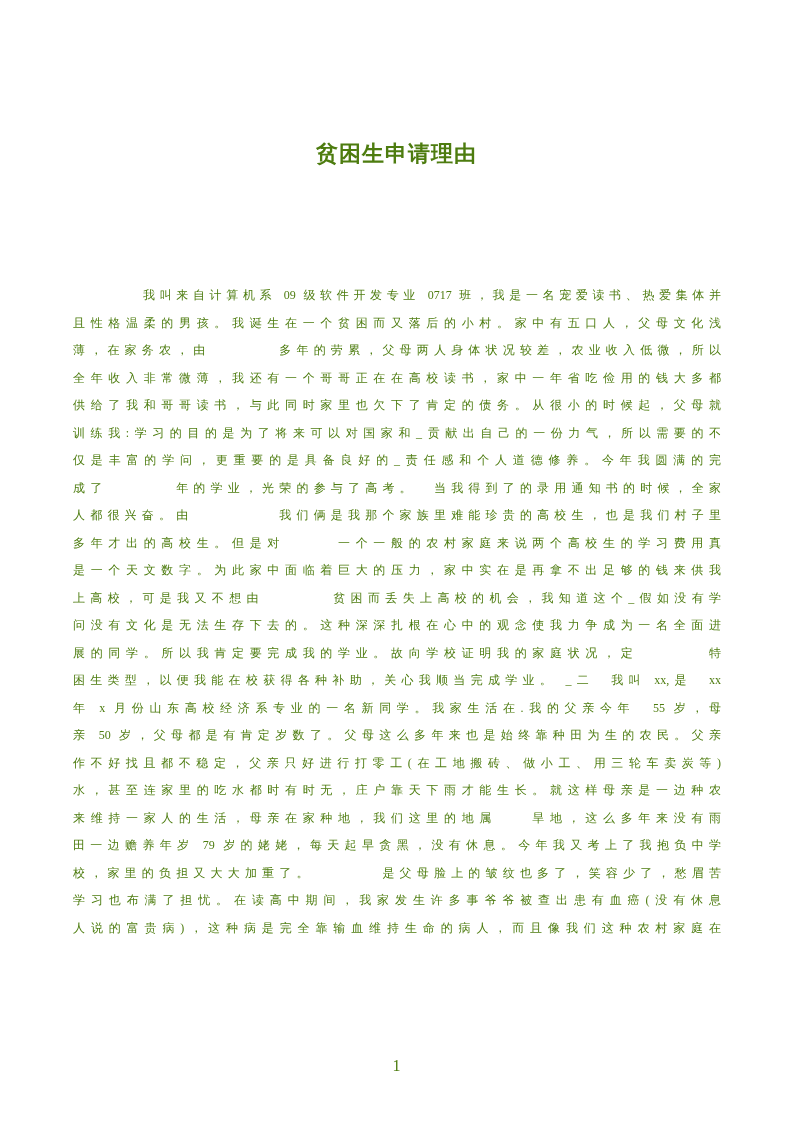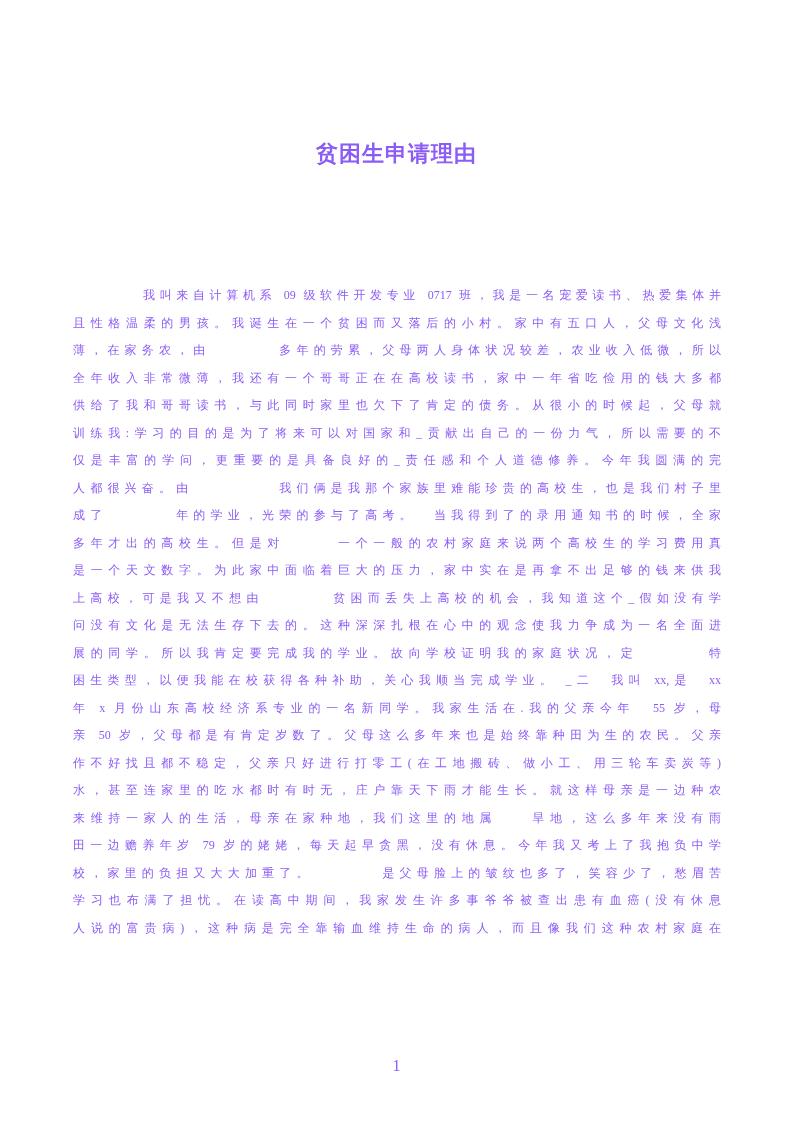--- a/index.html
+++ b/index.html
@@ -3,21 +3,21 @@
 <meta charset="utf-8">
 <style>
   * { margin: 0; padding: 0; box-sizing: border-box; }
   html, body { background: #ffffff; }
   .page {
     position: relative;
     width: 793px;
     height: 1122px;
     margin: 0 auto;
     background: #ffffff;
-    color: #8b5cf6;
+    color: #4d7c0f;
     font-family: "Liberation Serif", "DejaVu Serif", serif;
     overflow: hidden;
     text-decoration: underline;
   }
   .doc-title {
     position: absolute;
     top: 139px;
     left: 0;
     right: 0;
     text-align: center;
@@ -58,22 +58,22 @@
   <h1 class="doc-title">贫困生申请理由</h1>
 
   <div class="doc-body">
       <div class="body-line">我叫来自计算机系 09 级软件开发专业 0717 班，我是一名宠爱读书、热爱集体并</div>
       <div class="body-line">且性格温柔的男孩。我诞生在一个贫困而又落后的小村。家中有五口人，父母文化浅</div>
       <div class="body-line">薄，在家务农，由　　　　多年的劳累，父母两人身体状况较差，农业收入低微，所以</div>
       <div class="body-line">全年收入非常微薄，我还有一个哥哥正在在高校读书，家中一年省吃俭用的钱大多都</div>
       <div class="body-line">供给了我和哥哥读书，与此同时家里也欠下了肯定的债务。从很小的时候起，父母就</div>
       <div class="body-line">训练我:学习的目的是为了将来可以对国家和_贡献出自己的一份力气，所以需要的不</div>
       <div class="body-line">仅是丰富的学问，更重要的是具备良好的_责任感和个人道德修养。今年我圆满的完</div>
+      <div class="body-line">成了　　　　年的学业，光荣的参与了高考。　当我得到了的录用通知书的时候，全家</div>
       <div class="body-line">人都很兴奋。由　　　　　我们俩是我那个家族里难能珍贵的高校生，也是我们村子里</div>
-      <div class="body-line">成了　　　　年的学业，光荣的参与了高考。　当我得到了的录用通知书的时候，全家</div>
       <div class="body-line">多年才出的高校生。但是对　　　一个一般的农村家庭来说两个高校生的学习费用真</div>
       <div class="body-line">是一个天文数字。为此家中面临着巨大的压力，家中实在是再拿不出足够的钱来供我</div>
       <div class="body-line">上高校，可是我又不想由　　　　贫困而丢失上高校的机会，我知道这个_假如没有学</div>
       <div class="body-line">问没有文化是无法生存下去的。这种深深扎根在心中的观念使我力争成为一名全面进</div>
       <div class="body-line">展的同学。所以我肯定要完成我的学业。故向学校证明我的家庭状况，定　　　　特</div>
       <div class="body-line">困生类型，以便我能在校获得各种补助，关心我顺当完成学业。 _二　我叫 xx,是　xx</div>
       <div class="body-line">年 x 月份山东高校经济系专业的一名新同学。我家生活在.我的父亲今年　55 岁，母</div>
       <div class="body-line">亲 50 岁，父母都是有肯定岁数了。父母这么多年来也是始终靠种田为生的农民。父亲</div>
       <div class="body-line">作不好找且都不稳定，父亲只好进行打零工(在工地搬砖、做小工、用三轮车卖炭等)</div>
       <div class="body-line">水，甚至连家里的吃水都时有时无，庄户靠天下雨才能生长。就这样母亲是一边种农</div>

